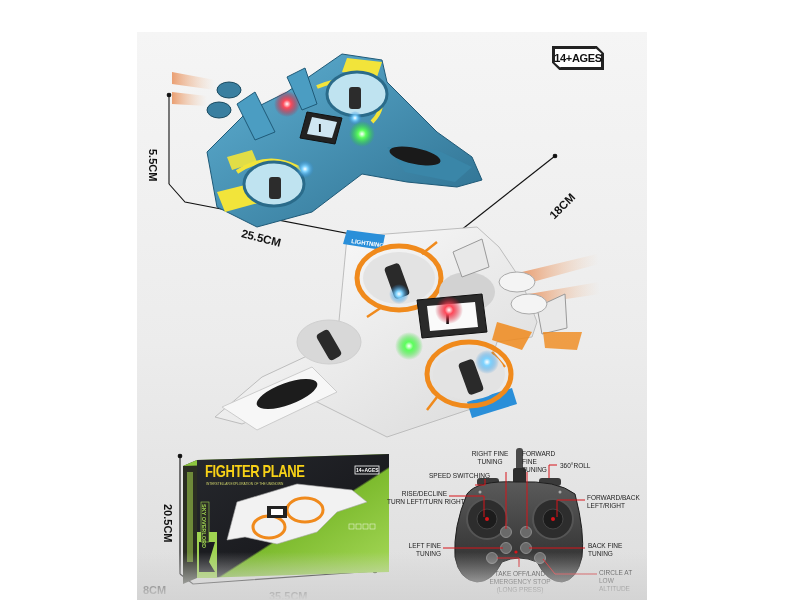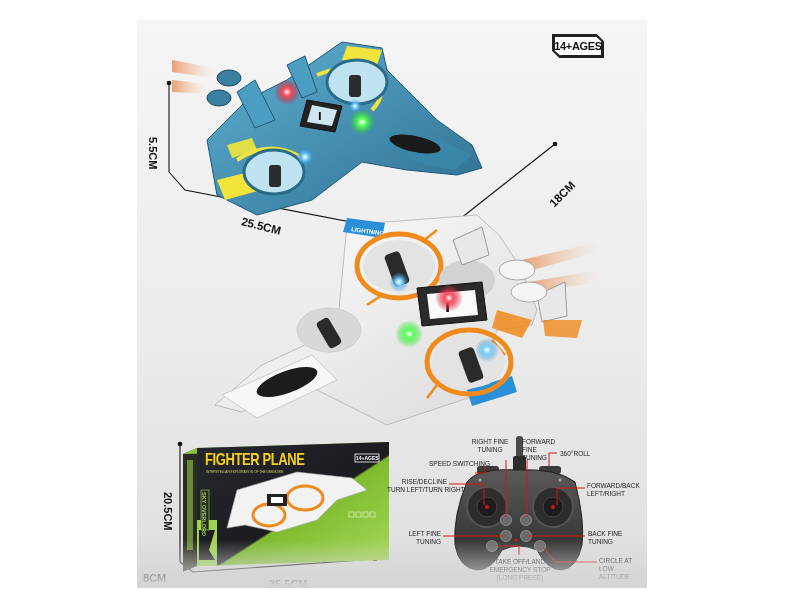--- a/index.html
+++ b/index.html
@@ -1,17 +1,17 @@
 <!DOCTYPE html>
 <html><head>
 <meta charset="utf-8">
 <style>
   * { box-sizing: border-box; margin: 0; padding: 0; }
   html, body { width: 800px; height: 600px; background: #ffffff; overflow: hidden; font-family: "Liberation Sans", sans-serif; }
-  .panel { position: absolute; left: 137px; top: 20px; width: 510px; height: 568px;
+  .panel { position: absolute; left: 137px; top: 32px; width: 510px; height: 568px;
     background: linear-gradient(180deg, #f5f5f5 0%, #ececec 55%, #dedede 100%); overflow: hidden; }
   .panel::after { content: ""; position: absolute; left: 0; top: 520px; width: 510px; height: 48px;
     background: linear-gradient(180deg, rgba(220,220,220,0) 0%, #d4d4d4 100%); }
   .abs { position: absolute; }
   .age-badge { position: absolute; left: 417px; top: 16px; width: 48px; height: 20px; border: 1.5px solid #222;
     clip-path: polygon(0 0, 86% 0, 100% 30%, 100% 100%, 14% 100%, 0 70%); background: #fff;
     font-weight: bold; font-size: 11px; color: #111; display:flex; align-items:center; justify-content:center; letter-spacing: -0.3px; }
   .age-badge-outline { position:absolute; left:415px; top:14px; width:52px; height:24px; background:#222;
     clip-path: polygon(0 0, 86% 0, 100% 30%, 100% 100%, 14% 100%, 0 70%); }
   .dim { position: absolute; font-weight: bold; color: #111; font-size: 11px; white-space: nowrap; }

